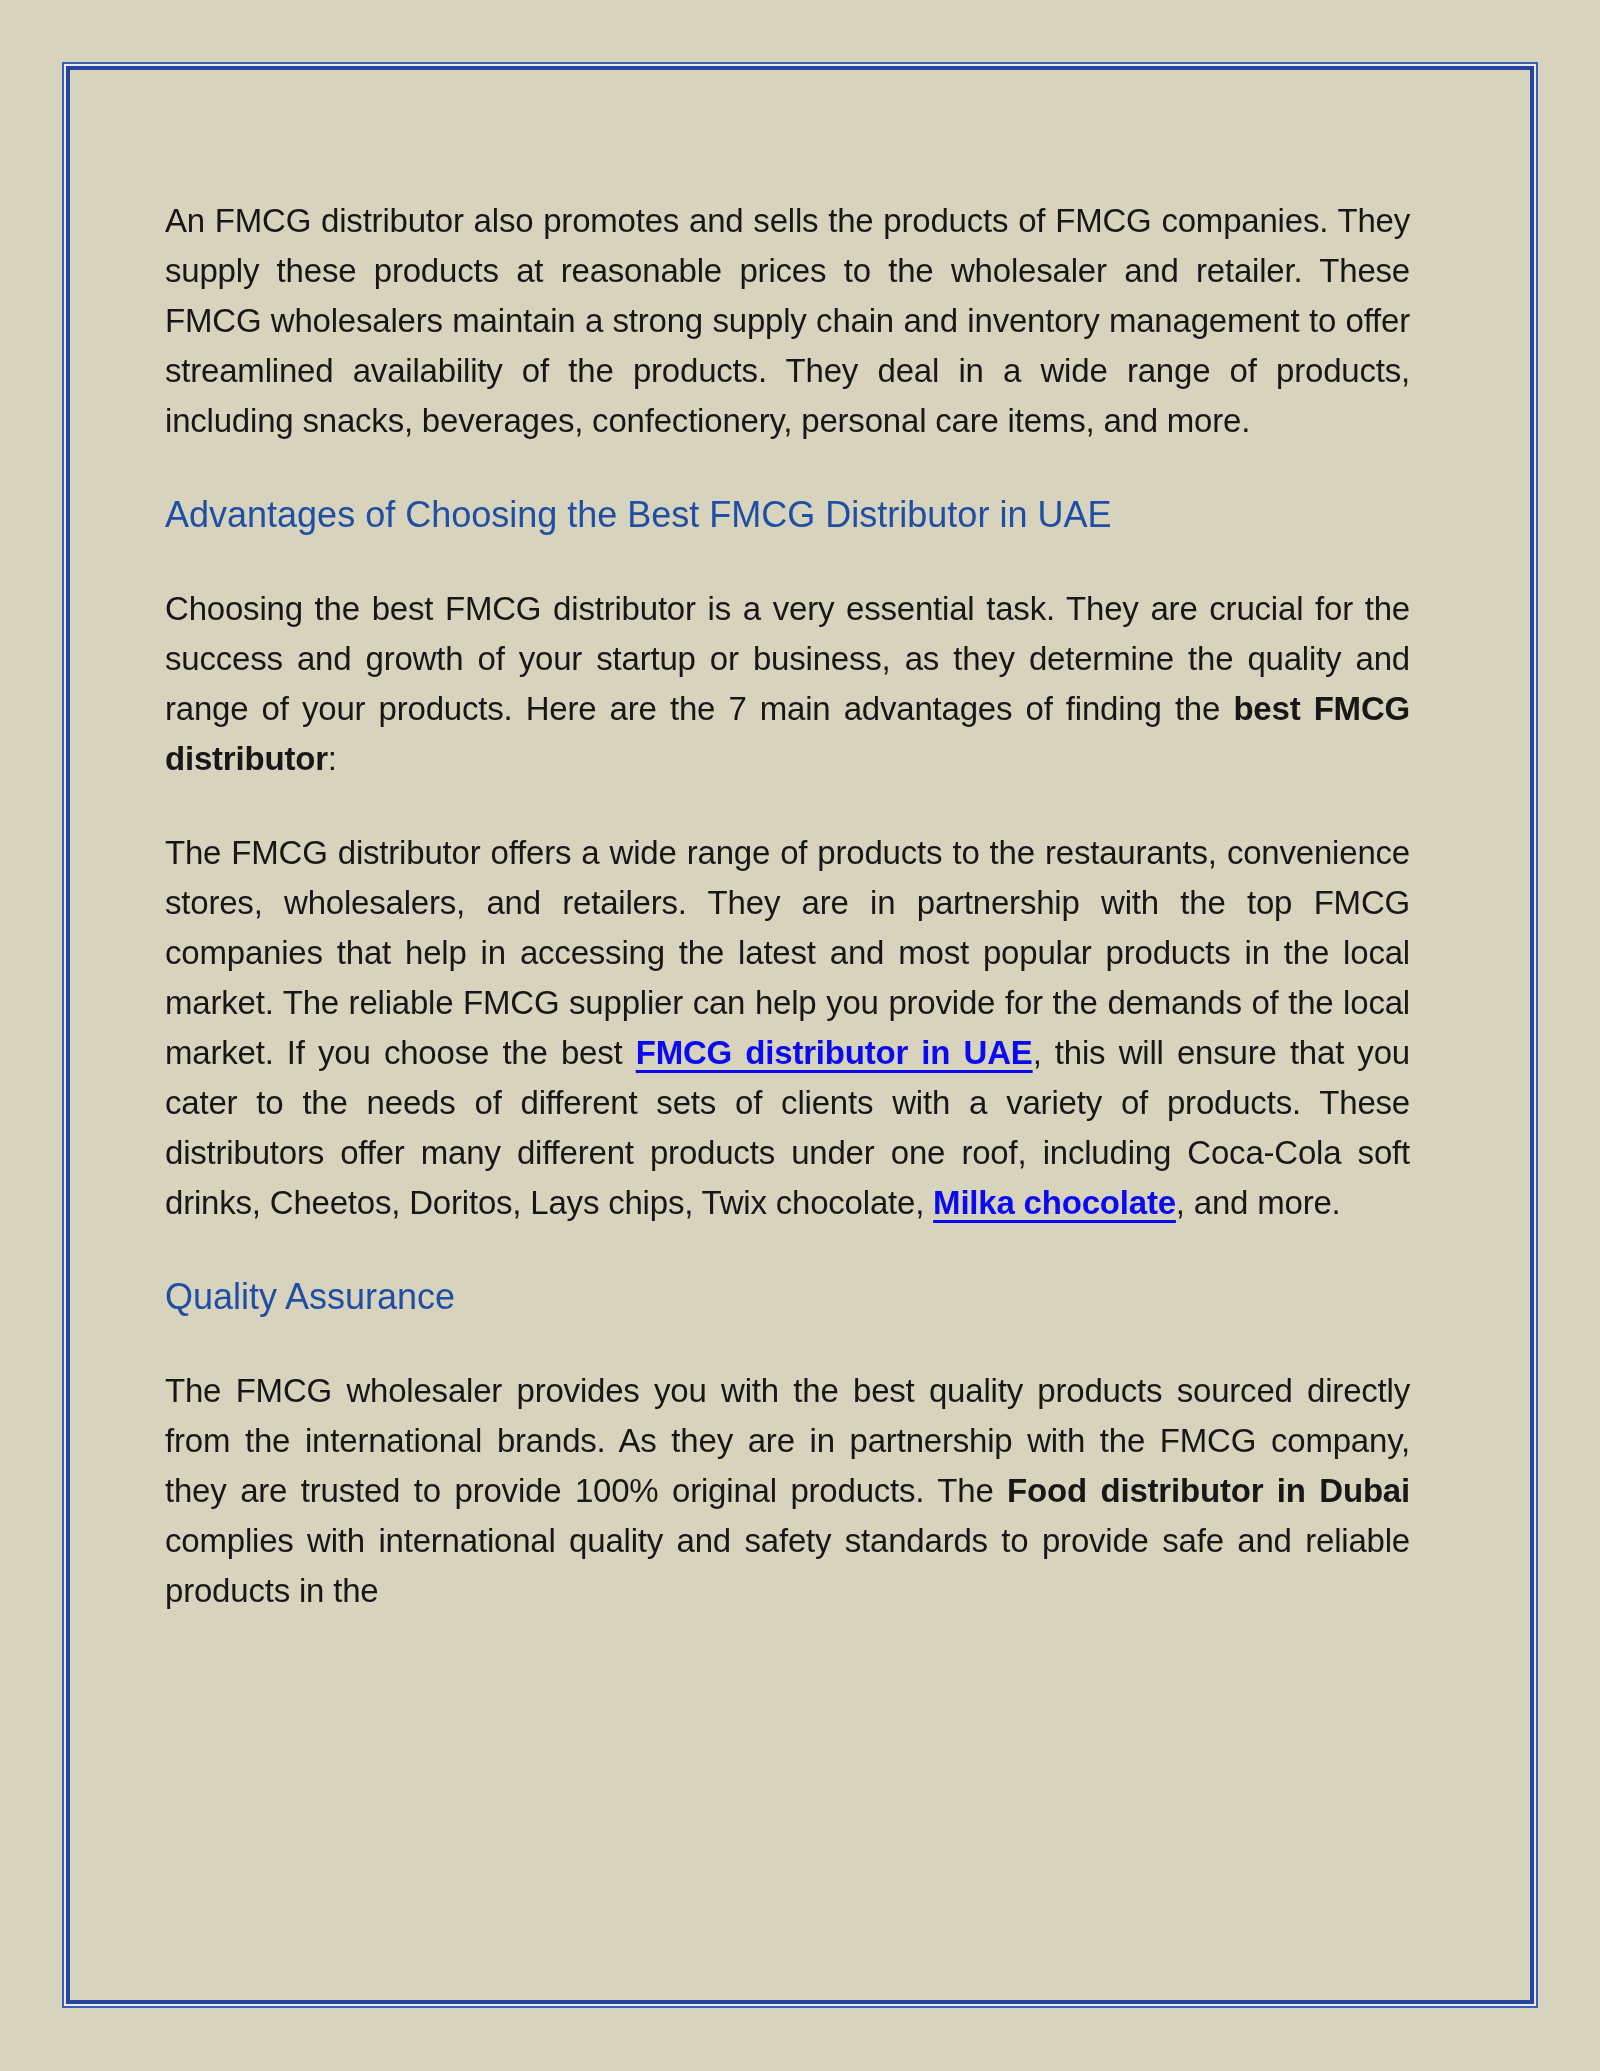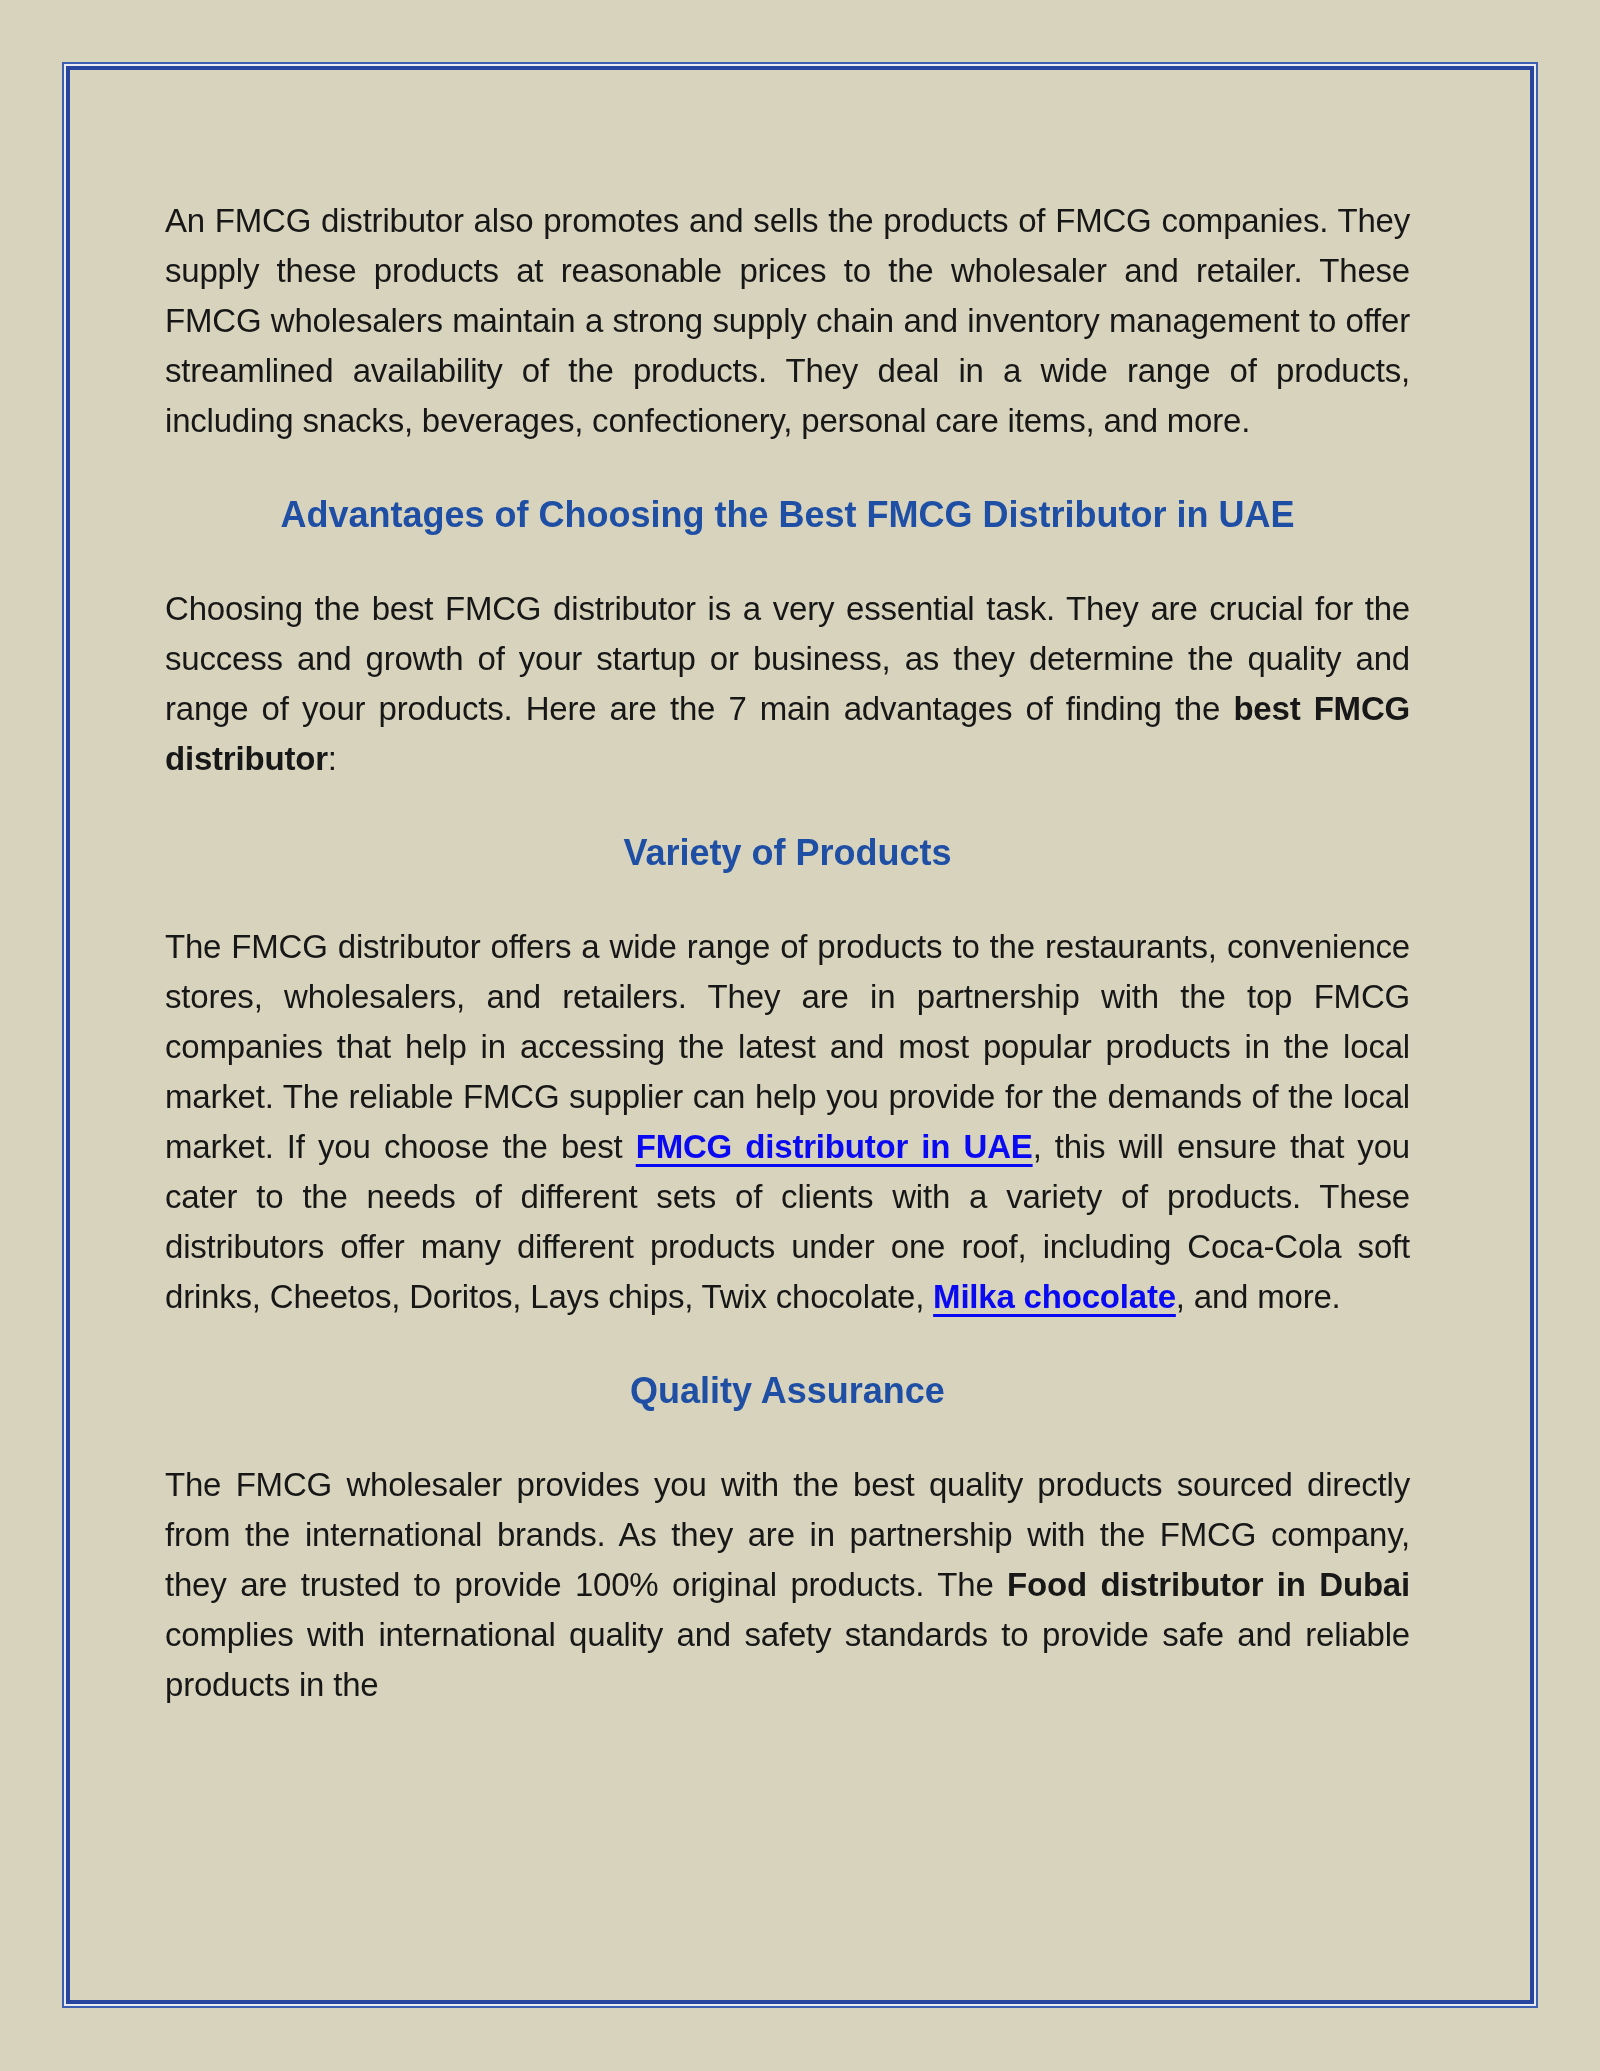--- a/index.html
+++ b/index.html
@@ -46,41 +46,40 @@
     font-size:33px;
     line-height:50px;
     letter-spacing:-0.2px;
     color:var(--text);
     text-align:justify;
   }
   .doc-body h2{
     margin:0 0 44px 0;
     font-size:36px;
     line-height:50px;
-    font-weight:bold;
+    font-weight:normal;
     color:var(--heading);
-    text-align:center;
+    text-align:left;
   }
   .doc-body strong{font-weight:bold;color:var(--text);}
   .doc-body a{
     color:var(--link);
     font-weight:bold;
     text-decoration:underline;
     text-decoration-thickness:3px;
     text-underline-offset:6px;
   }
 </style>
 </head>
 <body>
 
 <div class="frame-outer">
   <div class="frame-inner">
     <div class="doc-body">
         <p><span>An FMCG distributor also promotes and sells the products of FMCG companies. They supply these products at reasonable prices to the wholesaler and retailer. These FMCG wholesalers maintain a strong supply chain and inventory management to offer streamlined availability of the products. They deal in a wide range of products, including snacks, beverages, confectionery, personal care items, and more.</span></p>
         <h2>Advantages of Choosing the Best FMCG Distributor in UAE</h2>
         <p><span>Choosing the best FMCG distributor is a very essential task. They are crucial for the success and growth of your startup or business, as they determine the quality and range of your products. Here are the 7 main advantages of finding the </span><strong>best FMCG distributor</strong><span>:</span></p>
-        <h2>Variety of Products</h2>
         <p><span>The FMCG distributor offers a wide range of products to the restaurants, convenience stores, wholesalers, and retailers. They are in partnership with the top FMCG companies that help in accessing the latest and most popular products in the local market. The reliable FMCG supplier can help you provide for the demands of the local market. If you choose the best </span><a href="#">FMCG distributor in UAE</a><span>, this will ensure that you cater to the needs of different sets of clients with a variety of products. These distributors offer many different products under one roof, including Coca-Cola soft drinks, Cheetos, Doritos, Lays chips, Twix chocolate, </span><a href="#">Milka chocolate</a><span>, and more.</span></p>
         <h2>Quality Assurance</h2>
         <p><span>The FMCG wholesaler provides you with the best quality products sourced directly from the international brands. As they are in partnership with the FMCG company, they are trusted to provide 100% original products. The </span><strong>Food distributor in Dubai</strong><span> complies with international quality and safety standards to provide safe and reliable products in the</span></p>
       </div>
   </div>
 </div>
 
 </body></html>

